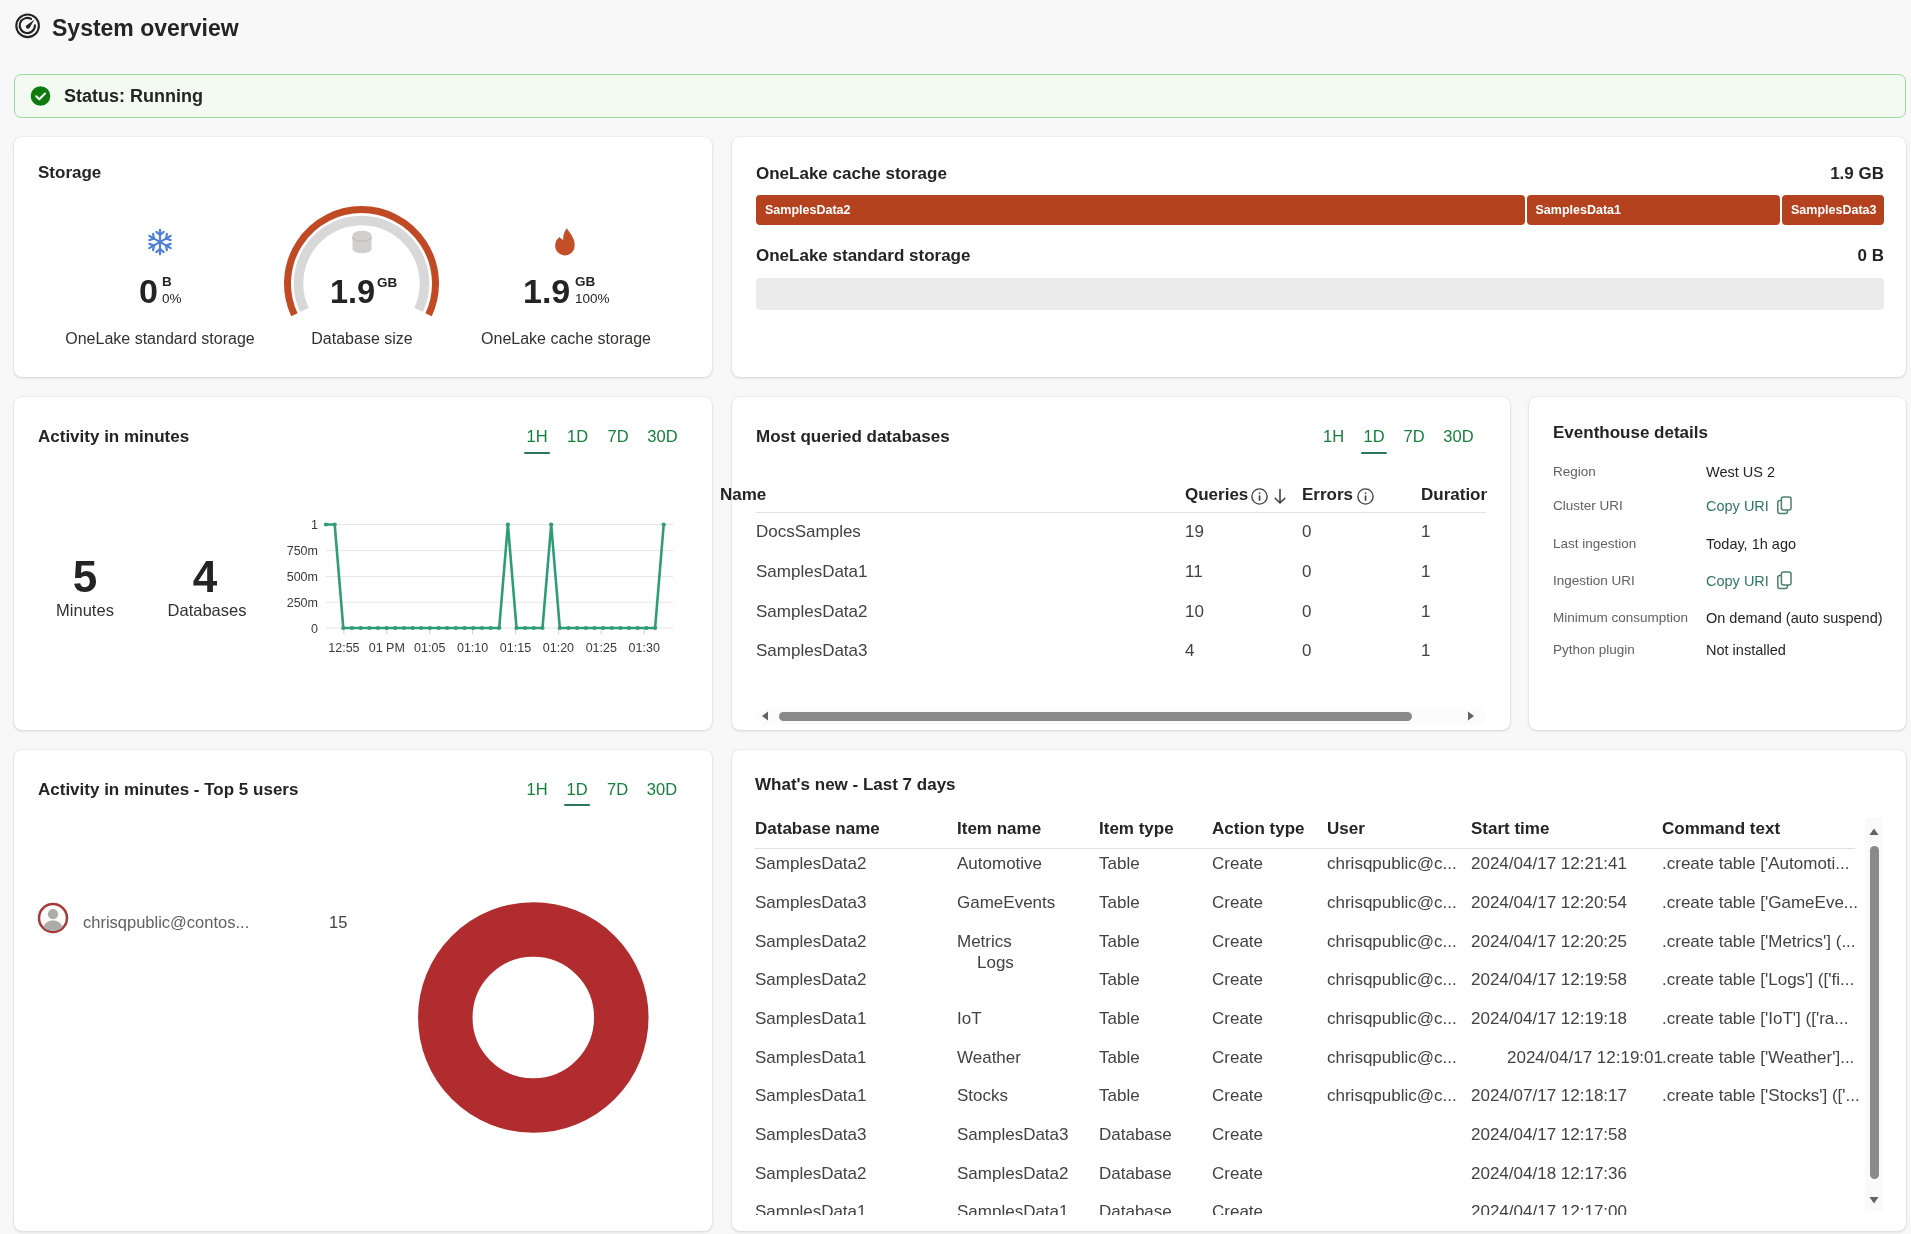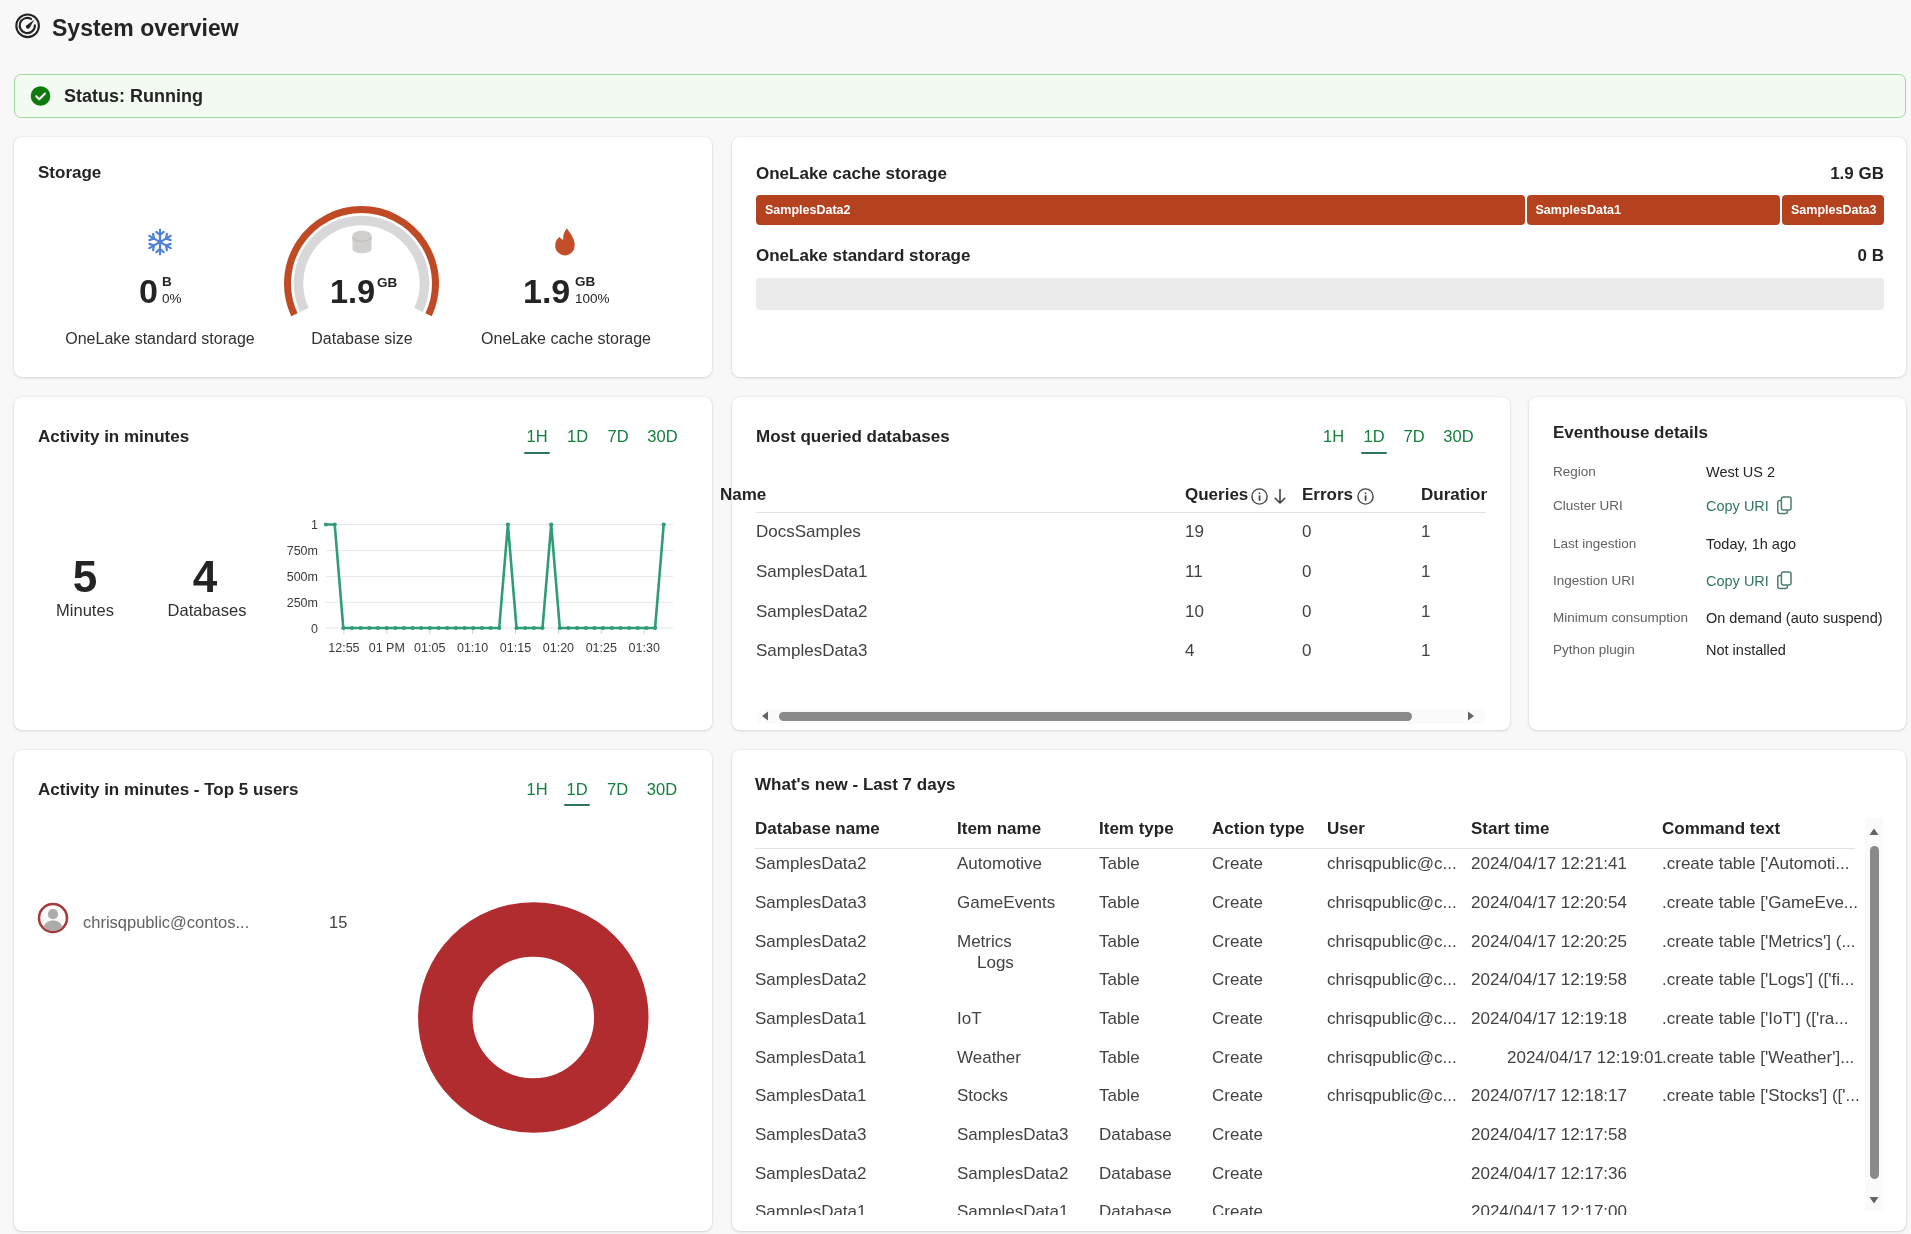--- a/index.html
+++ b/index.html
@@ -341,21 +341,21 @@
 <div class="t g" style="left:930px;top:237.0px;">.create table ['Stocks'] (['...</div>
 <div class="t g" style="left:23px;top:276.0px;">SamplesData3</div>
 <div class="t g" style="left:225px;top:276.0px;">SamplesData3</div>
 <div class="t g" style="left:367px;top:276.0px;">Database</div>
 <div class="t g" style="left:480px;top:276.0px;">Create</div>
 <div class="t g" style="left:739px;top:276.0px;">2024/04/17 12:17:58</div>
 <div class="t g" style="left:23px;top:314.5px;">SamplesData2</div>
 <div class="t g" style="left:225px;top:314.5px;">SamplesData2</div>
 <div class="t g" style="left:367px;top:314.5px;">Database</div>
 <div class="t g" style="left:480px;top:314.5px;">Create</div>
-<div class="t g" style="left:739px;top:314.5px;">2024/04/17 12:17:36</div>
+<div class="t g" style="left:739px;top:314.5px;">2024/04/18 12:17:36</div>
 <div class="t g" style="left:23px;top:353.0px;">SamplesData1</div>
 <div class="t g" style="left:225px;top:353.0px;">SamplesData1</div>
 <div class="t g" style="left:367px;top:353.0px;">Database</div>
 <div class="t g" style="left:480px;top:353.0px;">Create</div>
 <div class="t g" style="left:739px;top:353.0px;">2024/04/17 12:17:00</div>
 </div>
 
 <div style="position:absolute;left:1865px;top:818px;width:18px;height:393px;background:#fafafa;"></div>
 <svg style="left:1869px;top:827px" width="10" height="9" viewBox="0 0 10 9">
  <path d="M0.5 8 L5 1.5 L9.5 8 Z" fill="#636363"></path>

